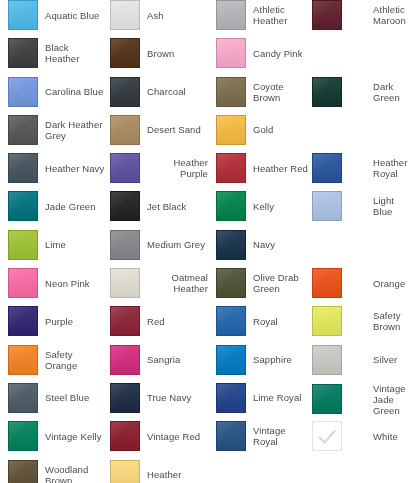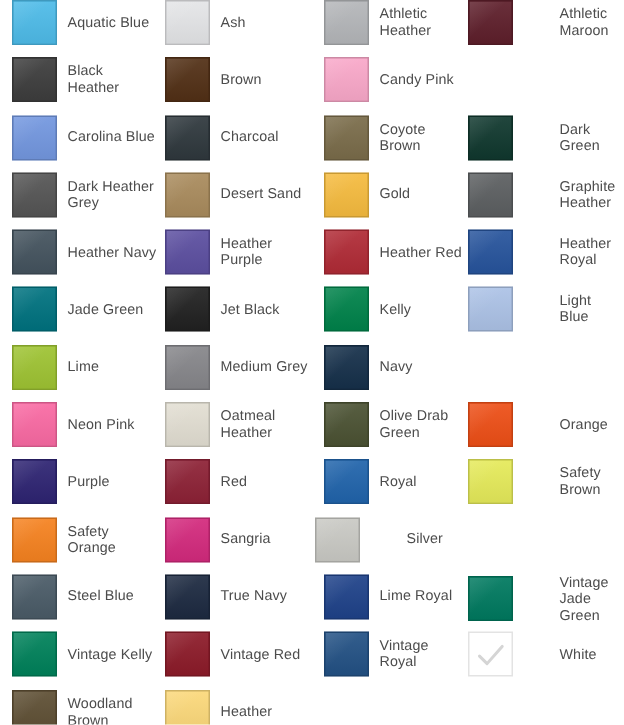--- a/index.html
+++ b/index.html
@@ -29,21 +29,21 @@
   }
 
   .swatch-cell {
     display: flex;
     align-items: center;
     box-sizing: border-box;
   }
 
   
   .swatch-cell.col-0 { width: 105px; padding-left: 8px; }
-  .swatch-cell.col-1 { width: 103px; padding-left: 5px; }
+  .swatch-cell.col-1 { width: 103px; padding-left: 5px; text-align: right; }
   .swatch-cell.col-2 { width: 102px; padding-left: 8px; }
   .swatch-cell.col-3 { width: 98px;  padding-left: 2px; gap: 24px; }
 
   .swatch-chip {
     width: 30px;
     height: 30px;
     flex: 0 0 30px;
     box-sizing: border-box;
     border: 1px solid rgba(0,0,0,0.18);
     position: relative;
@@ -149,26 +149,20 @@
 Grey</span>
       </div>
       <div class="swatch-cell col-1">
         <div class="swatch-chip" title="Desert Sand" style="background-color: rgb(169, 139, 93);"></div>
         <span class="swatch-label">Desert Sand</span>
       </div>
       <div class="swatch-cell col-2">
         <div class="swatch-chip" title="Gold" style="background-color: rgb(245, 187, 63);"></div>
         <span class="swatch-label">Gold</span>
       </div>
-      <div class="swatch-cell col-3">
-        <div class="swatch-chip" title="Graphite
-Heather" style="background-color: rgb(92, 95, 97);"></div>
-        <span class="swatch-label">Graphite
-Heather</span>
-      </div>
     </div>
     <div class="swatch-row">
       <div class="swatch-cell col-0">
         <div class="swatch-chip" title="Heather Navy" style="background-color: rgb(68, 83, 94);"></div>
         <span class="swatch-label">Heather Navy</span>
       </div>
       <div class="swatch-cell col-1">
         <div class="swatch-chip" title="Heather Purple" style="background-color: rgb(92, 79, 160);"></div>
         <span class="swatch-label">Heather Purple</span>
       </div>
@@ -252,20 +246,24 @@
       </div>
     </div>
     <div class="swatch-row">
       <div class="swatch-cell col-0">
         <div class="swatch-chip" title="Safety Orange" style="background-color: rgb(245, 130, 32);"></div>
         <span class="swatch-label">Safety Orange</span>
       </div>
       <div class="swatch-cell col-1">
         <div class="swatch-chip" title="Sangria" style="background-color: rgb(211, 42, 125);"></div>
         <span class="swatch-label">Sangria</span>
+      </div>
+      <div class="swatch-cell col-2">
+        <div class="swatch-chip" title="Sapphire" style="background-color: rgb(0, 121, 193);"></div>
+        <span class="swatch-label">Sapphire</span>
       </div>
       <div class="swatch-cell col-3">
         <div class="swatch-chip" title="Silver" style="background-color: rgb(201, 201, 196);"></div>
         <span class="swatch-label">Silver</span>
       </div>
     </div>
     <div class="swatch-row">
       <div class="swatch-cell col-0">
         <div class="swatch-chip" title="Steel Blue" style="background-color: rgb(74, 91, 103);"></div>
         <span class="swatch-label">Steel Blue</span>

